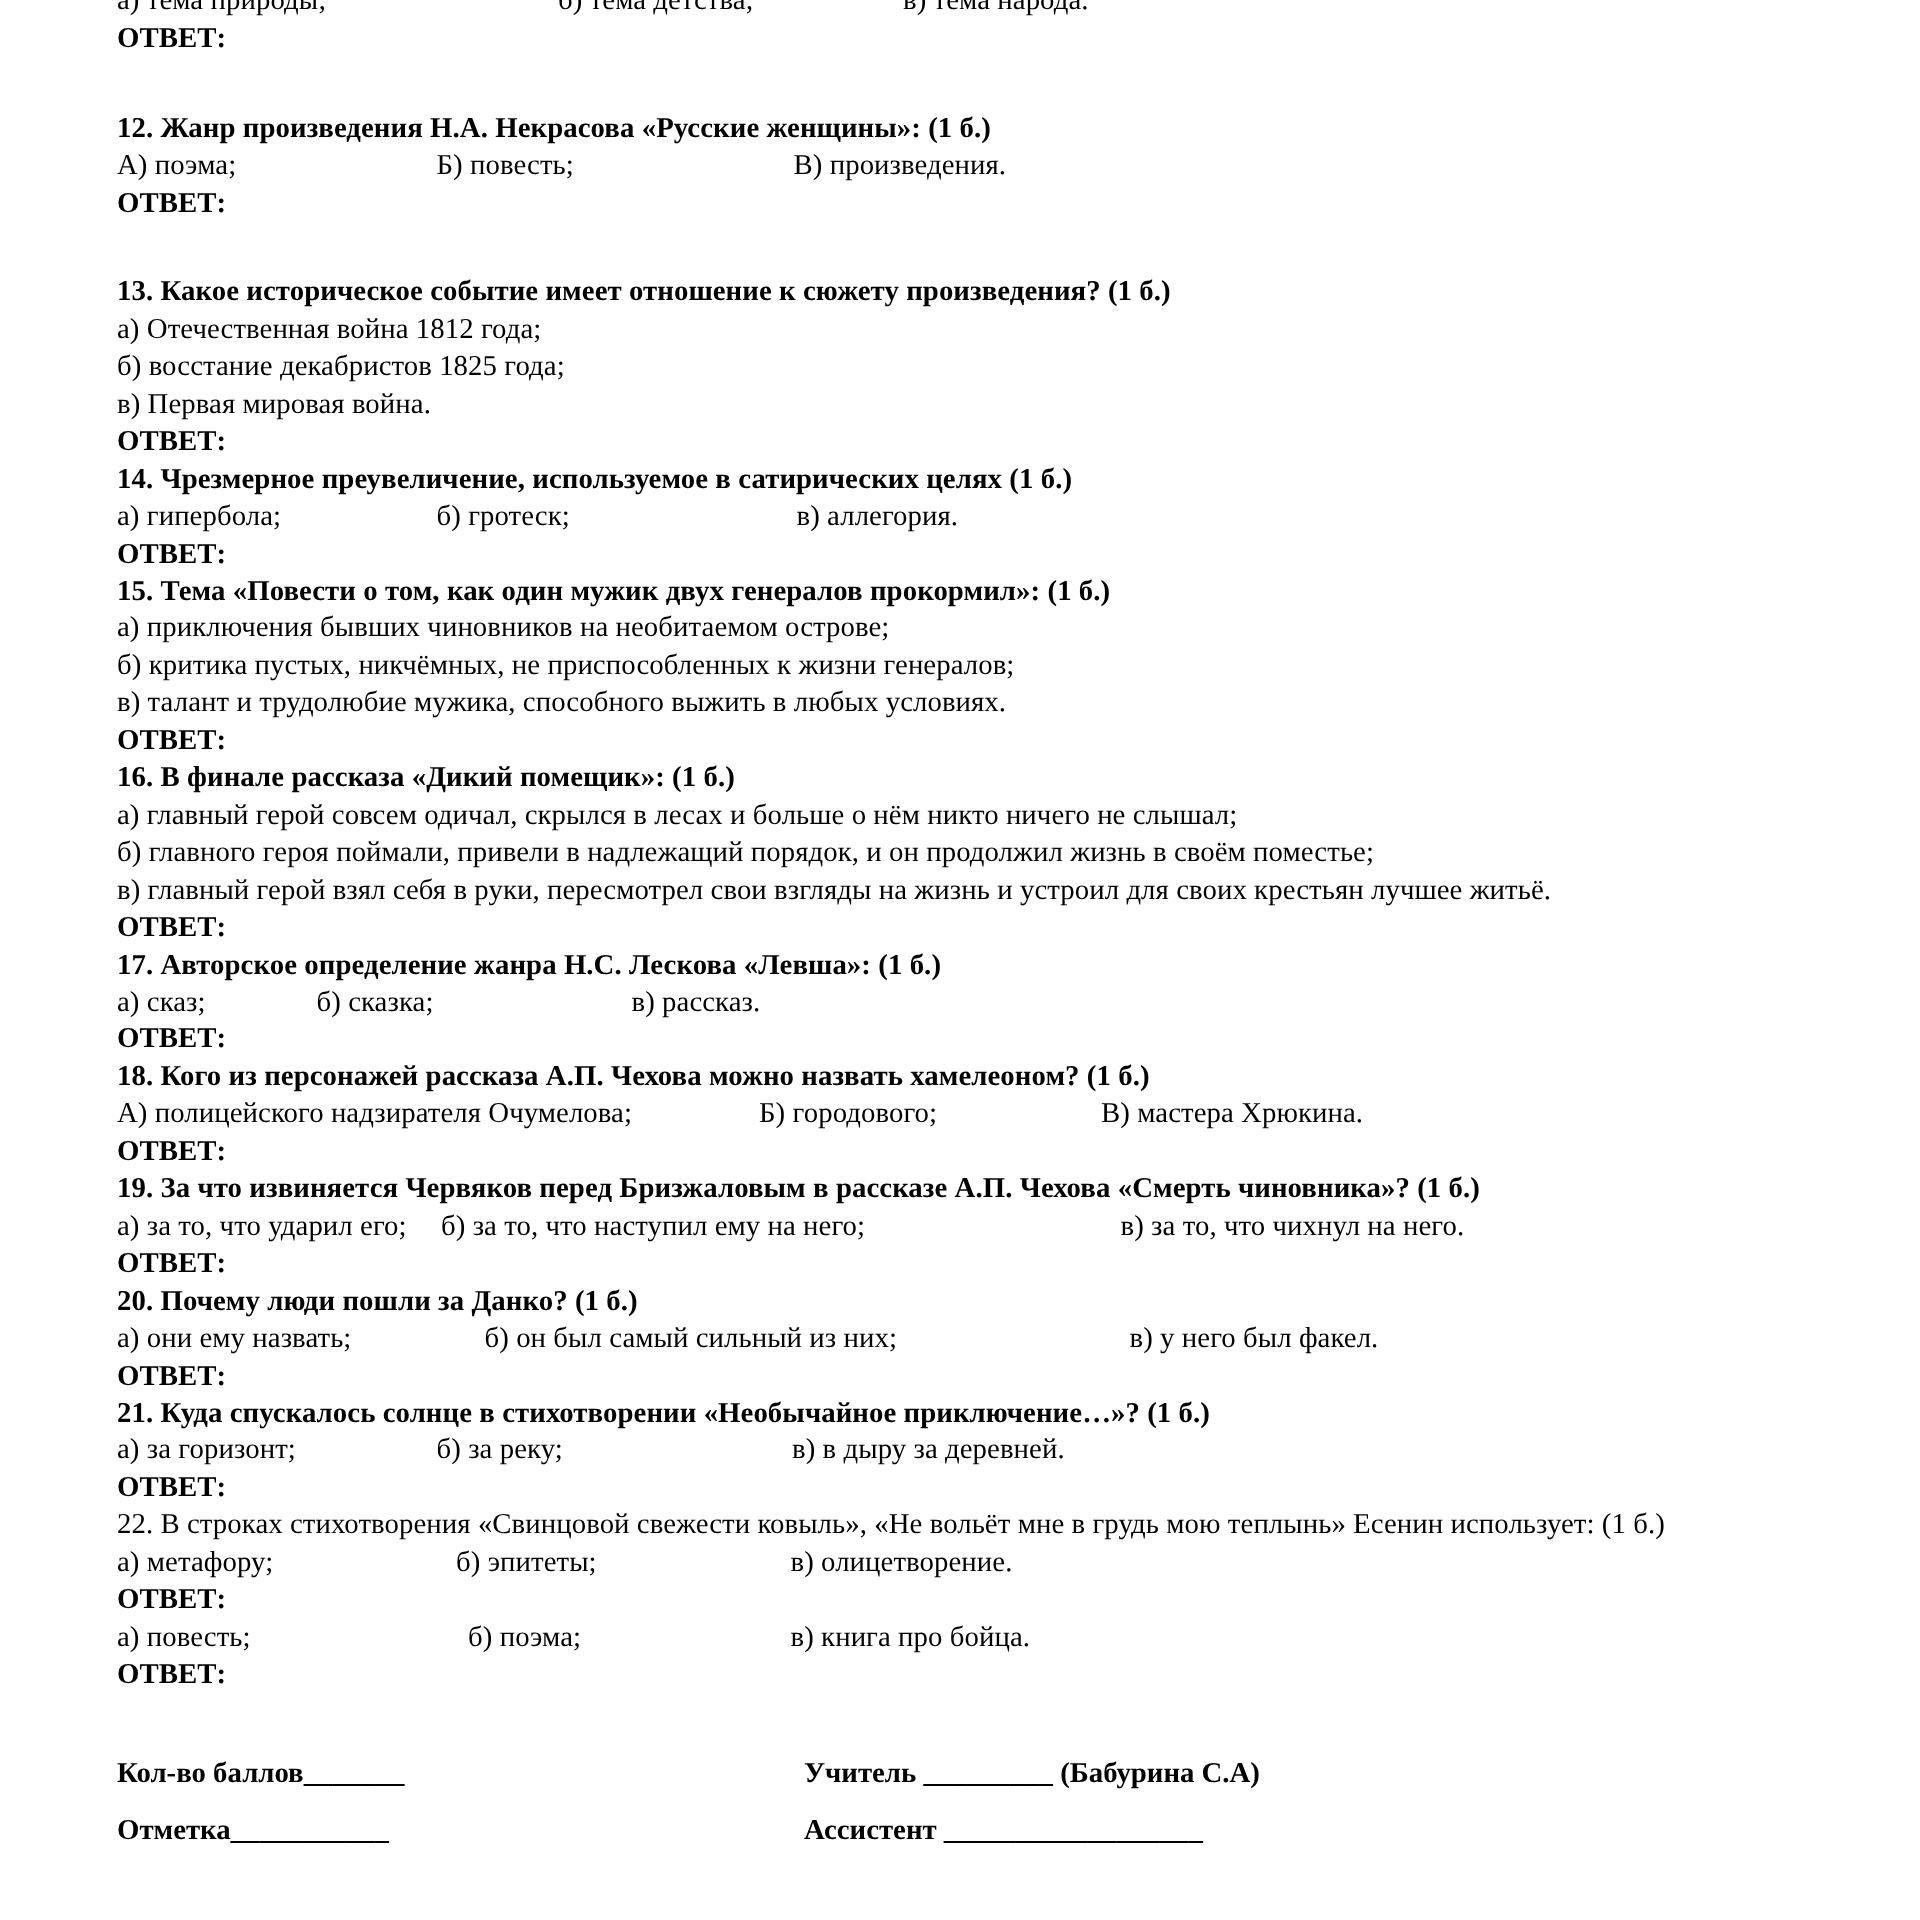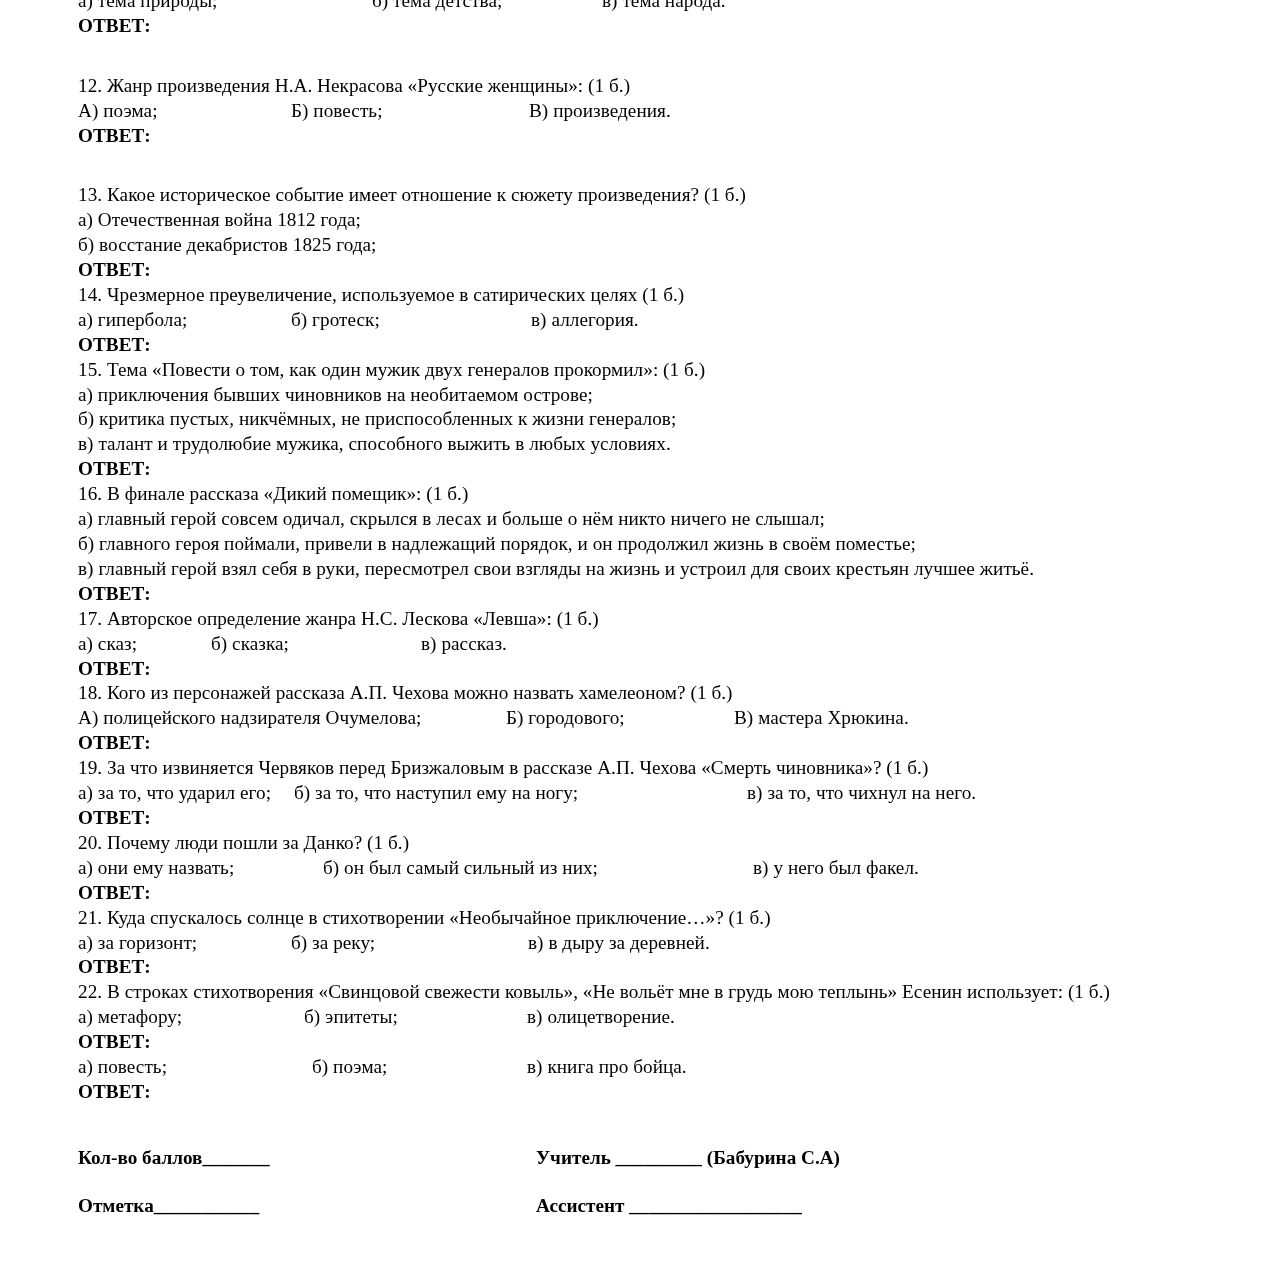--- a/index.html
+++ b/index.html
@@ -28,21 +28,21 @@
     top: -11px;
     width: 1124px;
   }
   .line {
     font-size: 19.2px;
     line-height: 24.9px;
     white-space: pre;
     letter-spacing: 0.05px;
   }
   .q {
-    font-weight: normal;
+    font-weight: bold;
   }
   .q-justify {
     font-weight: normal;
     white-space: normal;
     text-align: justify;
     text-align-last: left;
     width: 1124px;
   }
   .ans-label {
     font-weight: bold;
@@ -64,21 +64,20 @@
   
   .footer {
     margin-top: 34px;
     font-weight: bold;
     font-size: 19.2px;
     line-height: 38px;
   }
   .footer-row {
     display: flex;
     white-space: pre;
-    margin-top: 10px;
   }
   .f-left { width: 458px; flex: 0 0 458px; }
   .f-right { flex: 1 1 auto; }
 </style>
 </head>
 <body>
 
 <div class="page">
   <div class="doc">
 
@@ -91,20 +90,21 @@
     <div class="line q">12. Жанр произведения Н.А. Некрасова «Русские женщины»: (1 б.)</div>
     <div class="line opts"><span class="c1" style="width:213px">А) поэма;</span><span class="c2" style="width:238px">Б) повесть;</span><span class="c3">В) произведения.</span></div>
     <div class="line ans-label">ОТВЕТ:</div>
 
     <div class="spacer"></div>
     <div class="gap-sm"></div>
 
     <div class="line q">13. Какое историческое событие имеет отношение к сюжету произведения? (1 б.)</div>
     <div class="line">а) Отечественная война 1812 года;</div>
     <div class="line">б) восстание декабристов 1825 года;</div>
+    <div class="line">в) Первая мировая война.</div>
     <div class="line ans-label">ОТВЕТ:</div>
 
     <div class="line q">14. Чрезмерное преувеличение, используемое в сатирических целях (1 б.)</div>
     <div class="line opts"><span class="c1" style="width:213px">а) гипербола;</span><span class="c2" style="width:240px">б) гротеск;</span><span class="c3">в) аллегория.</span></div>
     <div class="line ans-label">ОТВЕТ:</div>
 
     <div class="line q">15. Тема «Повести о том, как один мужик двух генералов прокормил»: (1 б.)</div>
     <div class="line">а) приключения бывших чиновников на необитаемом острове;</div>
     <div class="line">б) критика пустых, никчёмных, не приспособленных к жизни генералов;</div>
     <div class="line">в) талант и трудолюбие мужика, способного выжить в любых условиях.</div>
@@ -118,21 +118,21 @@
 
     <div class="line q">17. Авторское определение жанра Н.С. Лескова «Левша»: (1 б.)</div>
     <div class="line opts"><span class="c1" style="width:133px">а) сказ;</span><span class="c2" style="width:210px">б) сказка;</span><span class="c3">в) рассказ.</span></div>
     <div class="line ans-label">ОТВЕТ:</div>
 
     <div class="line q">18. Кого из персонажей рассказа А.П. Чехова можно назвать хамелеоном? (1 б.)</div>
     <div class="line opts"><span class="c1" style="width:428px">А) полицейского надзирателя Очумелова;</span><span class="c2" style="width:228px">Б) городового;</span><span class="c3">В) мастера Хрюкина.</span></div>
     <div class="line ans-label">ОТВЕТ:</div>
 
     <div class="line q">19. За что извиняется Червяков перед Бризжаловым в рассказе А.П. Чехова «Смерть чиновника»? (1 б.)</div>
-    <div class="line opts"><span class="c1" style="width:216px">а) за то, что ударил его;</span><span class="c2" style="width:453px">б) за то, что наступил ему на ногу;</span><span class="c3">в) за то, что чихнул на него.</span></div>
+    <div class="line opts"><span class="c1" style="width:216px">а) за то, что ударил его;</span><span class="c2" style="width:453px">б) за то, что наступил ему на него;</span><span class="c3">в) за то, что чихнул на него.</span></div>
     <div class="line ans-label">ОТВЕТ:</div>
 
     <div class="line q">20. Почему люди пошли за Данко? (1 б.)</div>
     <div class="line opts"><span class="c1" style="width:245px">а) они ему назвать;</span><span class="c2" style="width:430px">б) он был самый сильный из них;</span><span class="c3">в) у него был факел.</span></div>
     <div class="line ans-label">ОТВЕТ:</div>
 
     <div class="line q">21. Куда спускалось солнце в стихотворении «Необычайное приключение…»? (1 б.)</div>
     <div class="line opts"><span class="c1" style="width:213px">а) за горизонт;</span><span class="c2" style="width:237px">б) за реку;</span><span class="c3">в) в дыру за деревней.</span></div>
     <div class="line ans-label">ОТВЕТ:</div>
 

